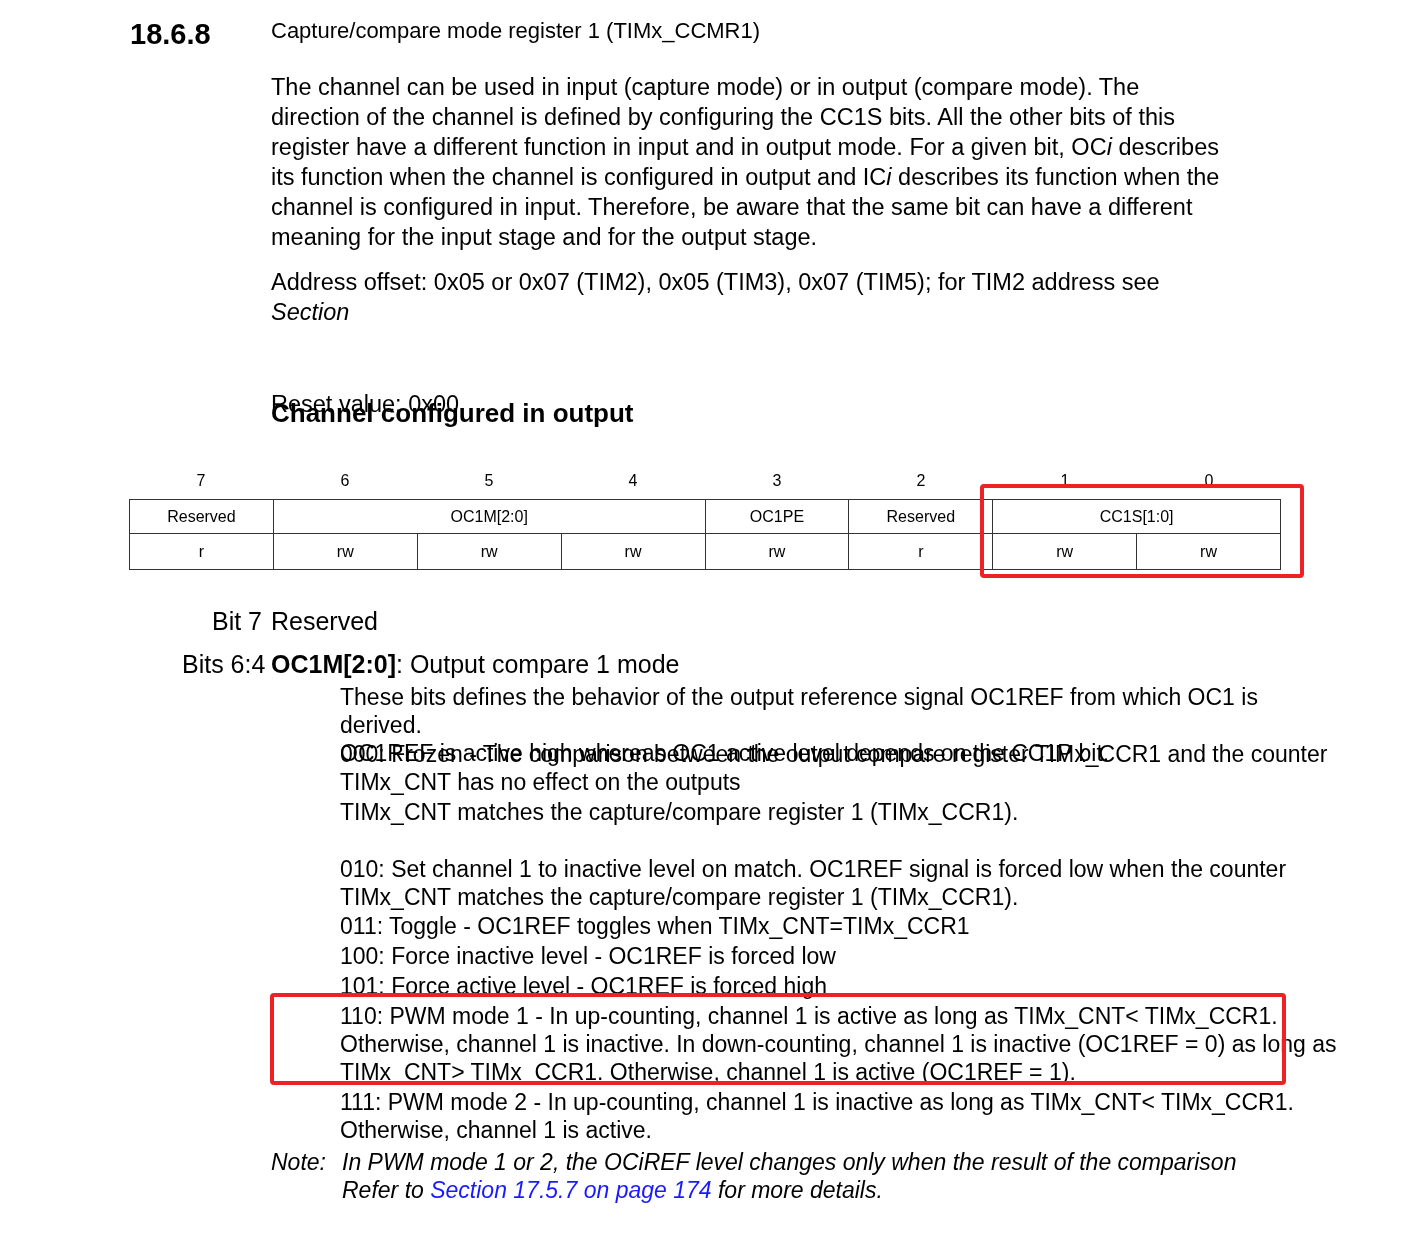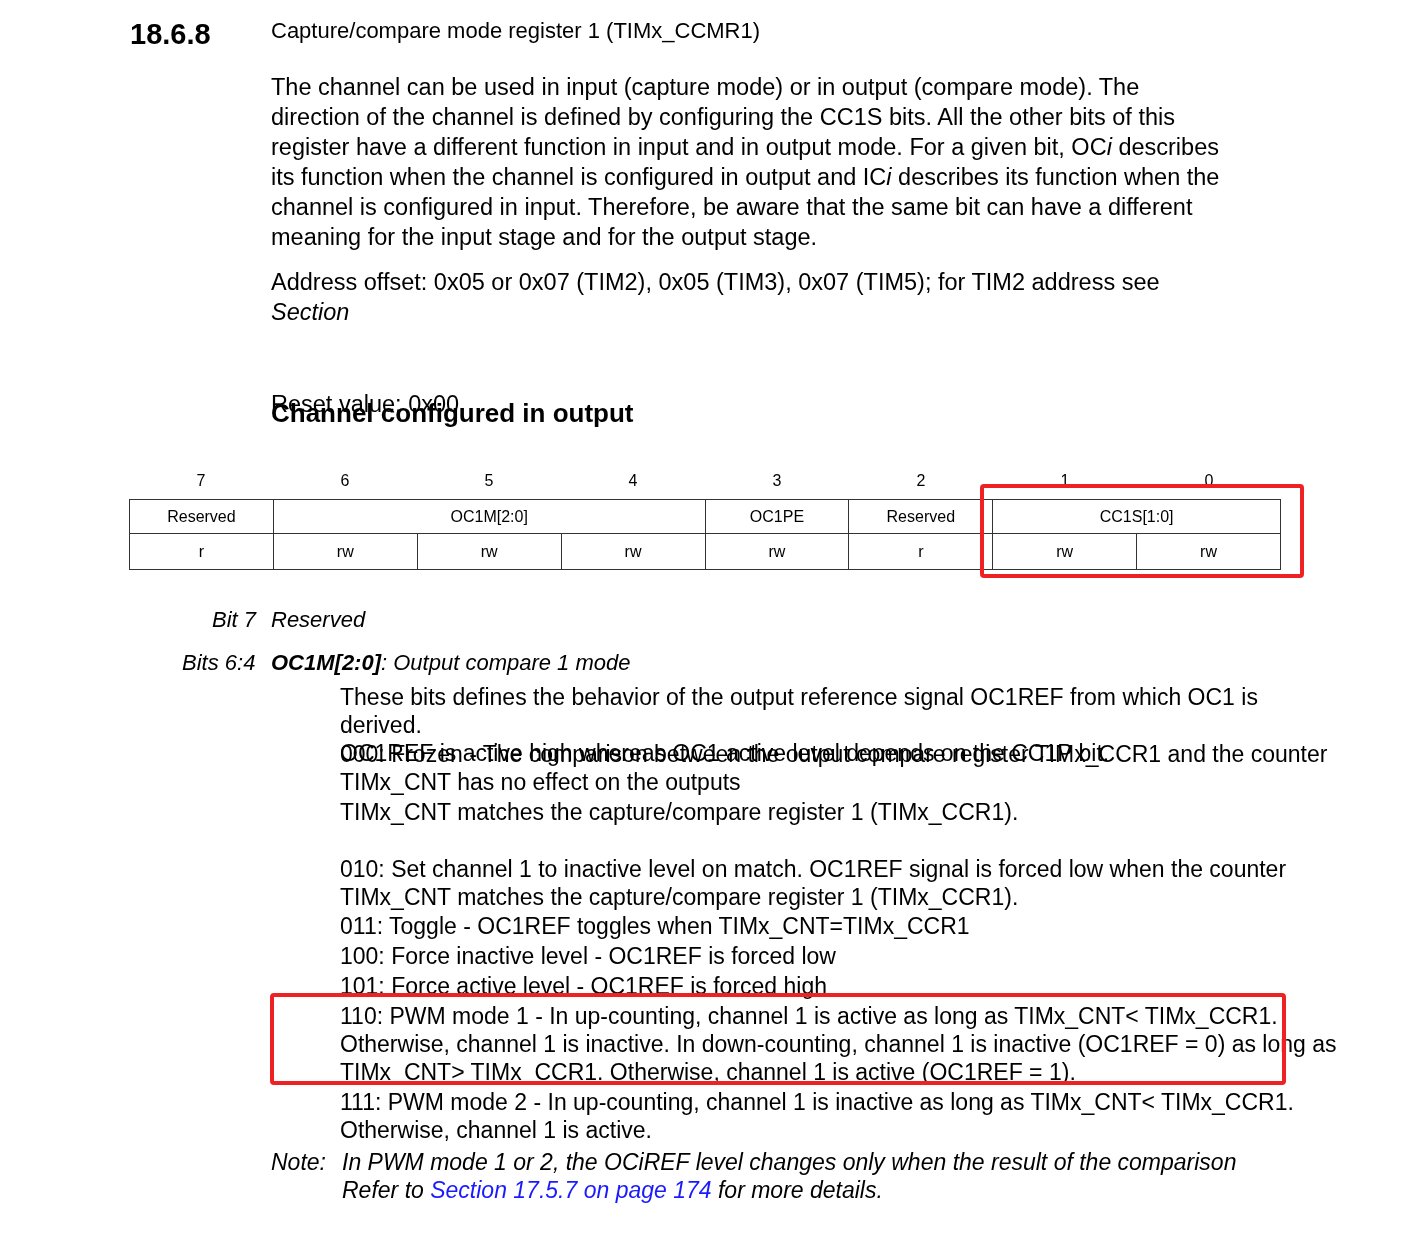--- a/index.html
+++ b/index.html
@@ -26,21 +26,21 @@
   }
   table.reg td {
     border: 1.5px solid #333; text-align: center; font-size: 16px; height: 33px; padding: 0;
   }
   table.reg tr.acc td { height: 35px; }
 
   .highlight { position: absolute; border: 4px solid #ee2222; border-radius: 4px; box-sizing: border-box; }
   .hl-cc1s { left: 980px; top: 484px; width: 324px; height: 94px; }
   .hl-pwm1 { left: 270px; top: 993px; width: 1016px; height: 92px; }
 
-  .bitlabel { font-size: 22px; font-style: italic; }
+  .bitlabel { font-size: 25px; }
   .bit7-label { left: 212px; top: 607px; }
   .bit7-text { left: 271px; top: 607px; }
   .bits64-label { left: 182px; top: 650px; }
   .bits64-text { left: 271px; top: 650px; }
   .desc { left: 292px; font-size: 23px; line-height: 28px; width: 1000px; margin-left: 48px; }
   .note { left: 271px; top: 1148px; font-size: 23px; line-height: 28px; font-style: italic; width: 1000px; }
   .note-label { position: absolute; left: 0; top: 0; }
   .note-body { position: absolute; left: 71px; top: 0; width: 920px; }
   .note-body .lnk { color: #1a1aff; }
 </style>

